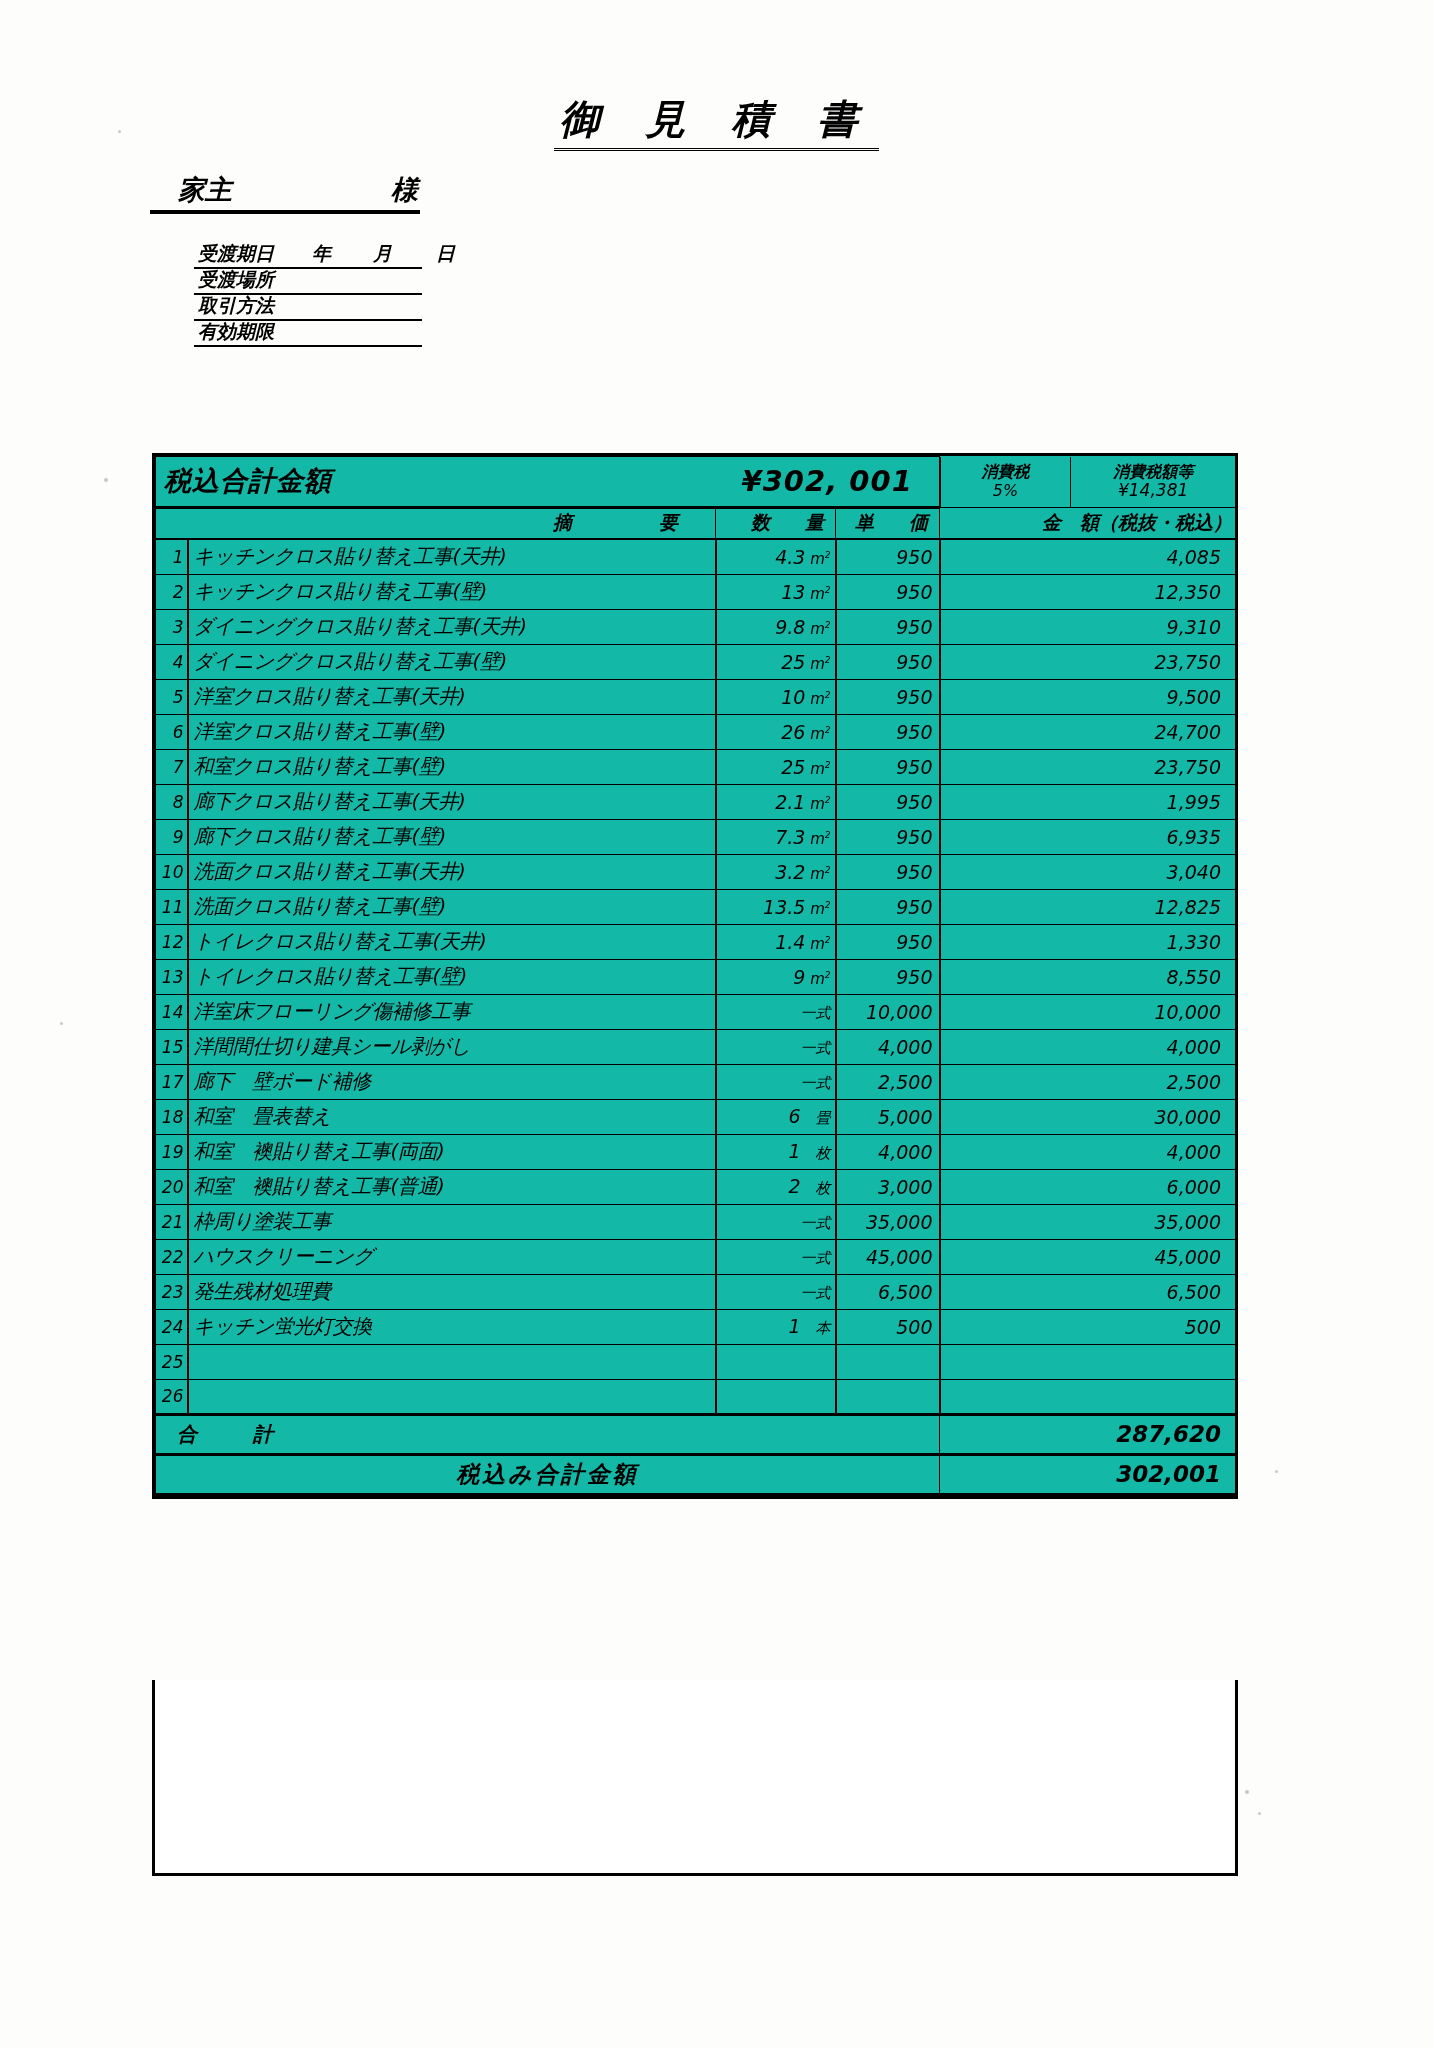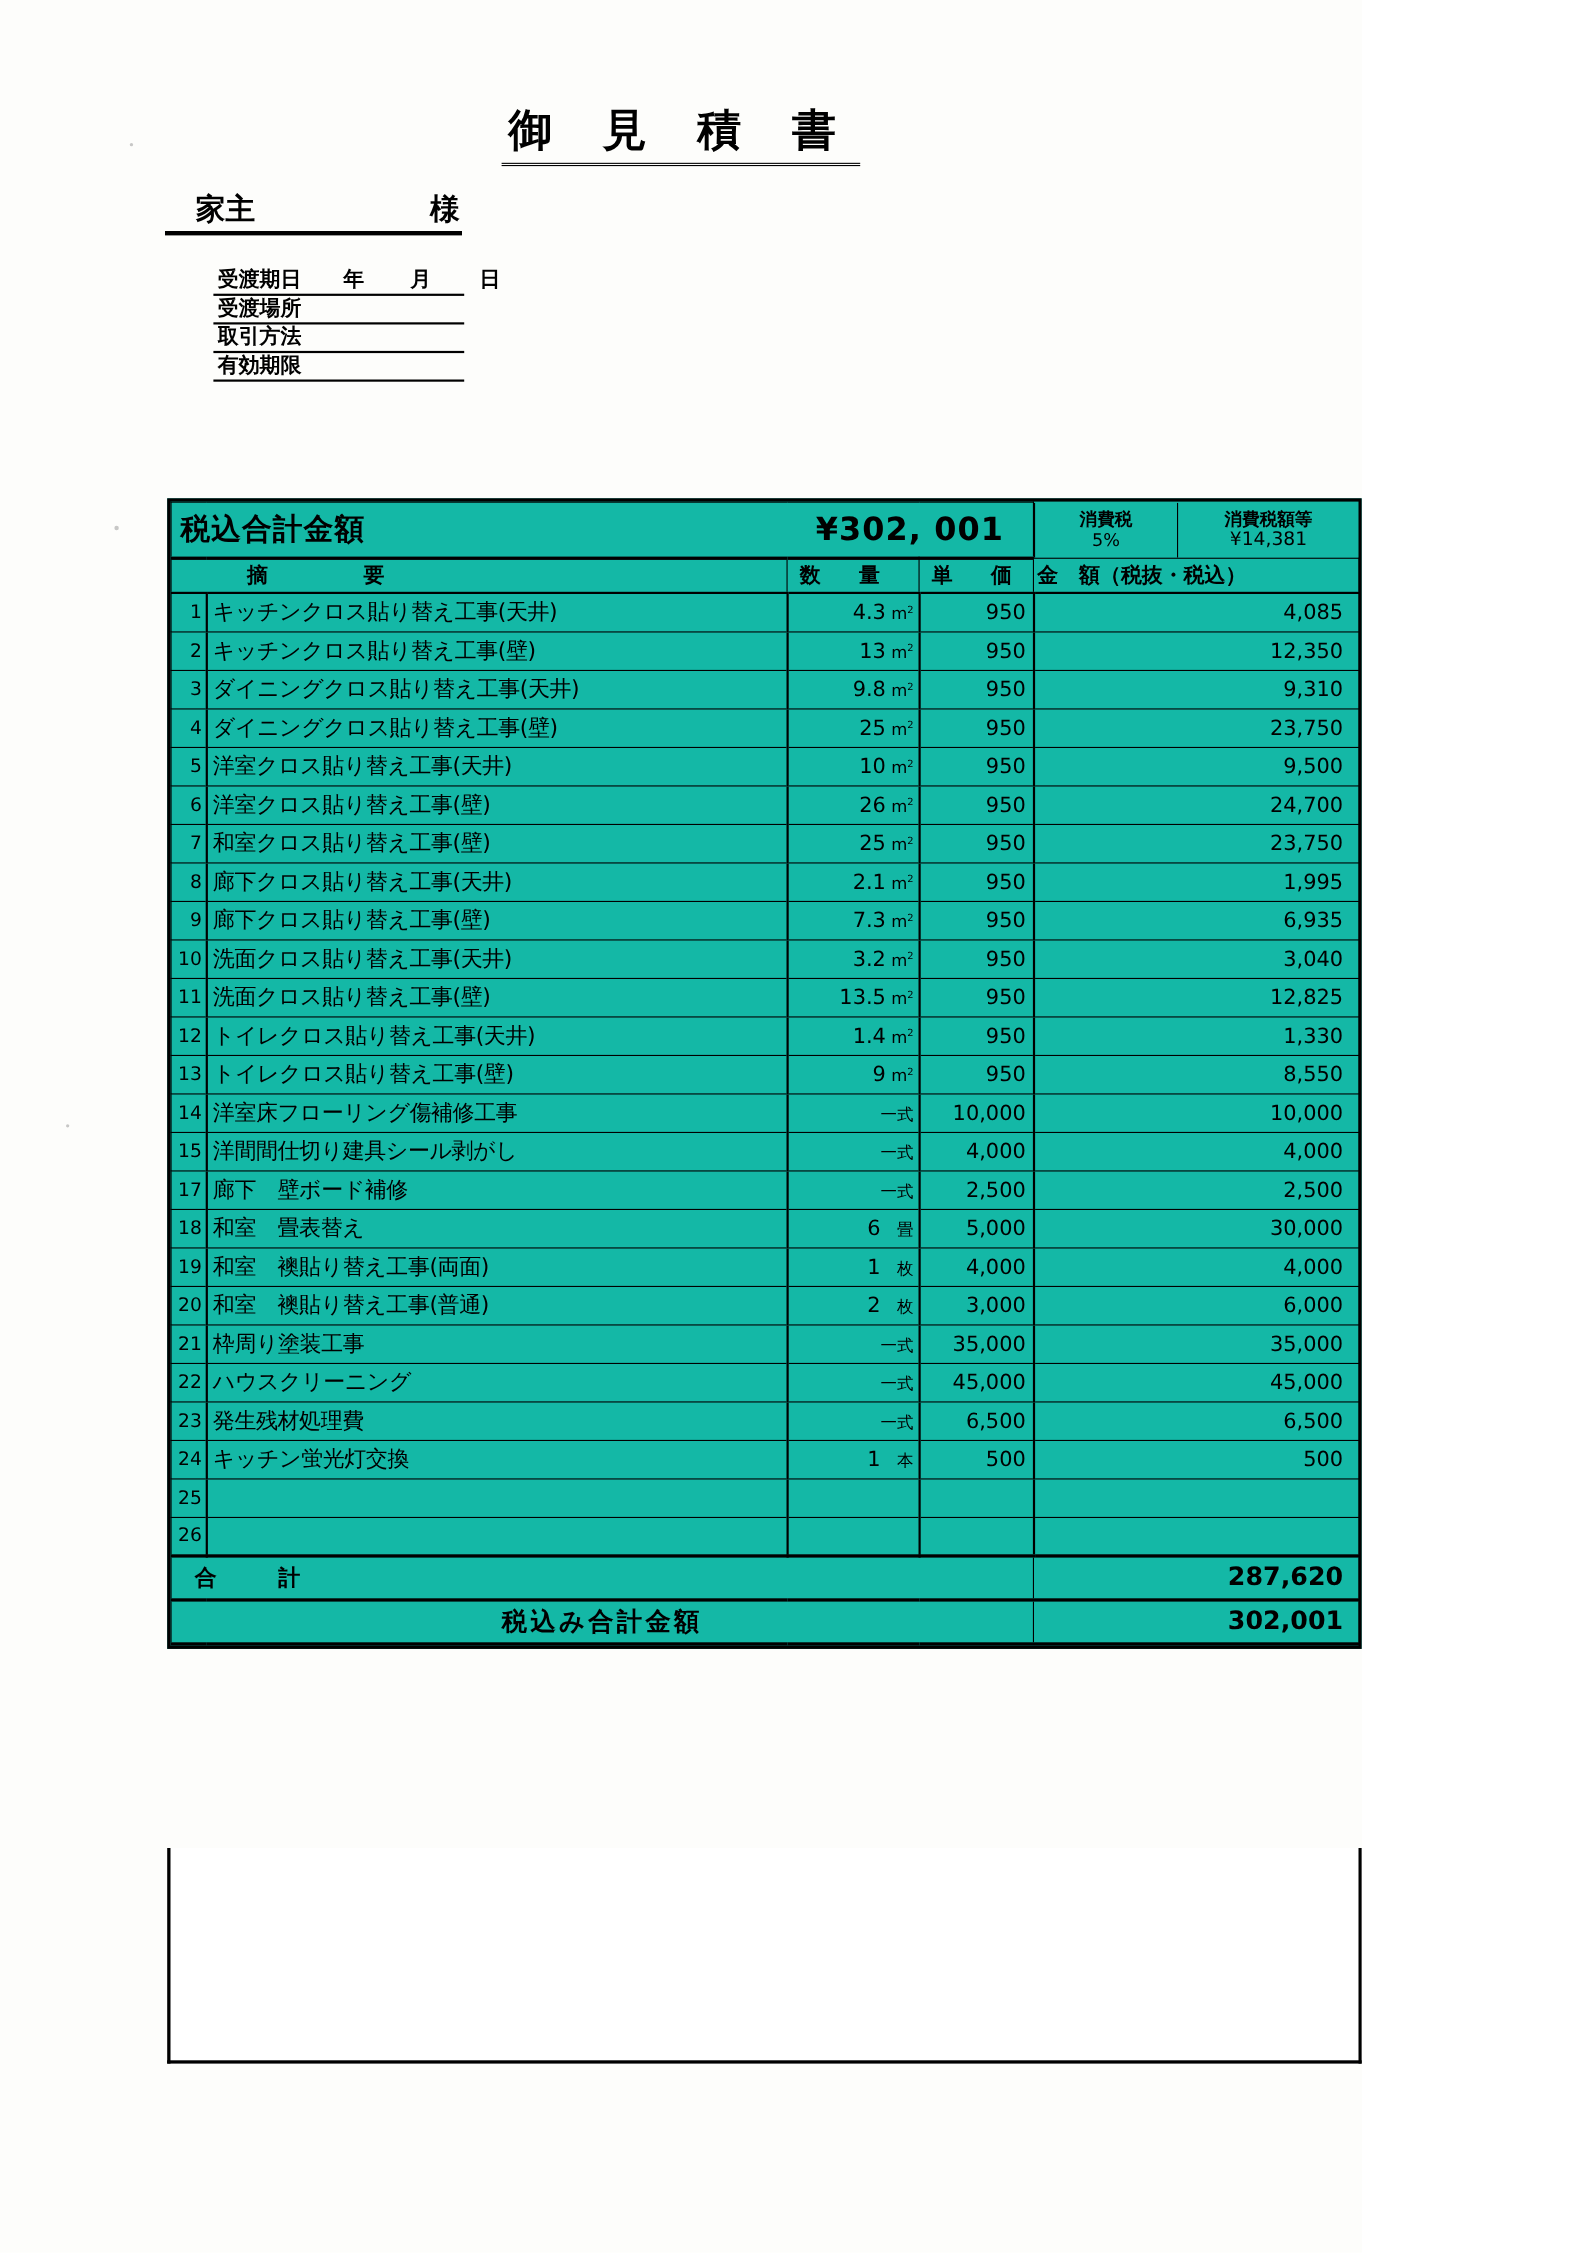--- a/index.html
+++ b/index.html
@@ -6,24 +6,25 @@
     margin: 0;
     padding: 0;
     background: #ffffff;
   }
   body {
     font-family: "DejaVu Sans", "Liberation Sans", sans-serif;
     color: #000000;
   }
   #page {
     position: relative;
-    width: 1238px;
+    width: 1433px;
     height: 2048px;
     background: #fdfdfb;
     overflow: hidden;
+    font-style: italic;
   }
 
   
   .speck {
     position: absolute;
     background: #9a9a9a;
     border-radius: 50%;
     opacity: .55;
   }
 
@@ -140,21 +141,21 @@
   .tax-cell .l1, .taxamt-cell .l1 { font-size: 16px; font-weight: bold; display:block; }
   .tax-cell .l2 { font-size: 16px; display:block; }
   .taxamt-cell .l2 { font-size: 17px; display:block; }
   tr.band-sum td { height: 50px; border-bottom: 3px solid #000; }
 
   
   tr.col-head td {
     height: 32px;
     font-size: 19px;
     font-weight: bold;
-    text-align: left;
+    text-align: right;
     border-bottom: 2px solid #000;
   }
   .h-desc { letter-spacing: 34px; text-indent: 34px; }
   .h-qty  { letter-spacing: 8px; text-indent: 8px; }
   .h-unit { letter-spacing: 8px; text-indent: 8px; }
   .h-amt  { font-size: 18px; }
 
   
   td.c-no {
     text-align: right;

